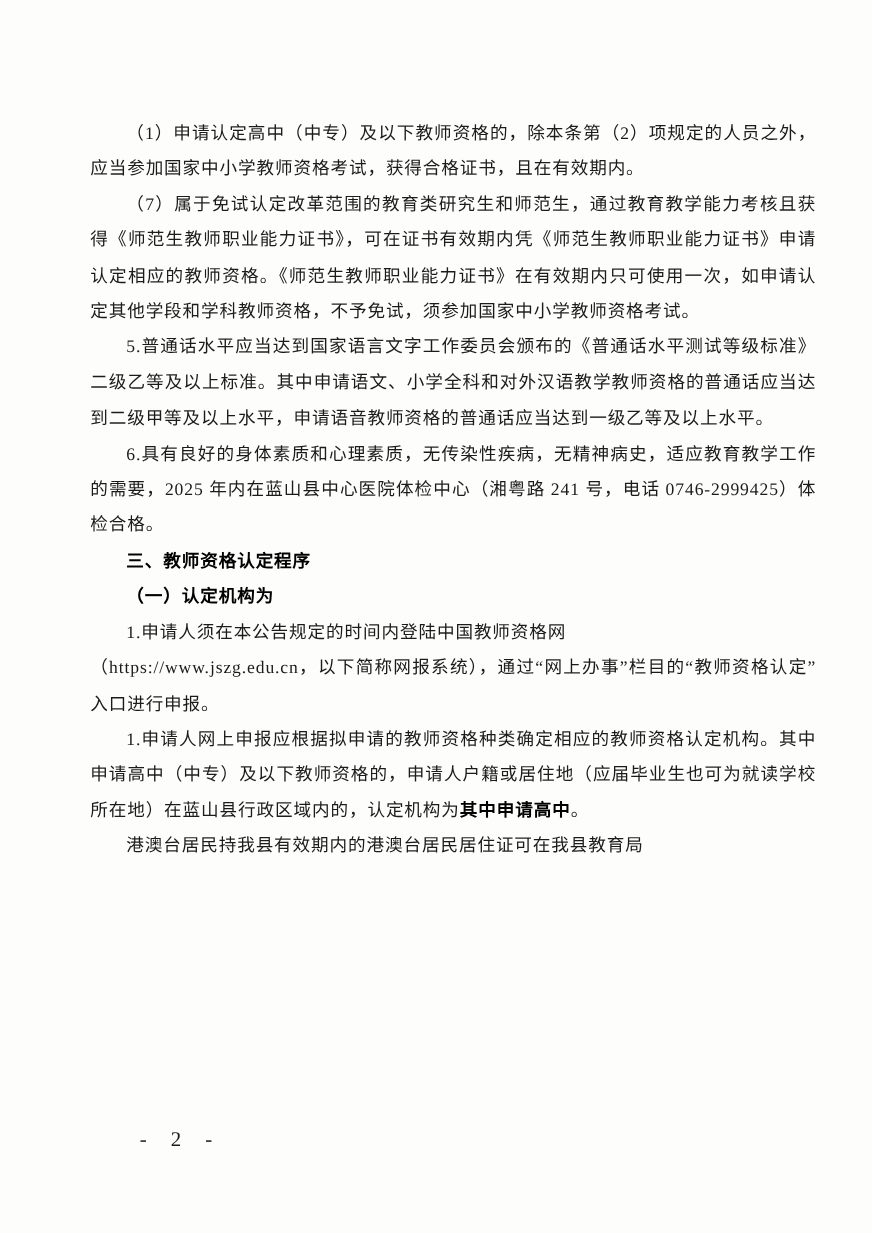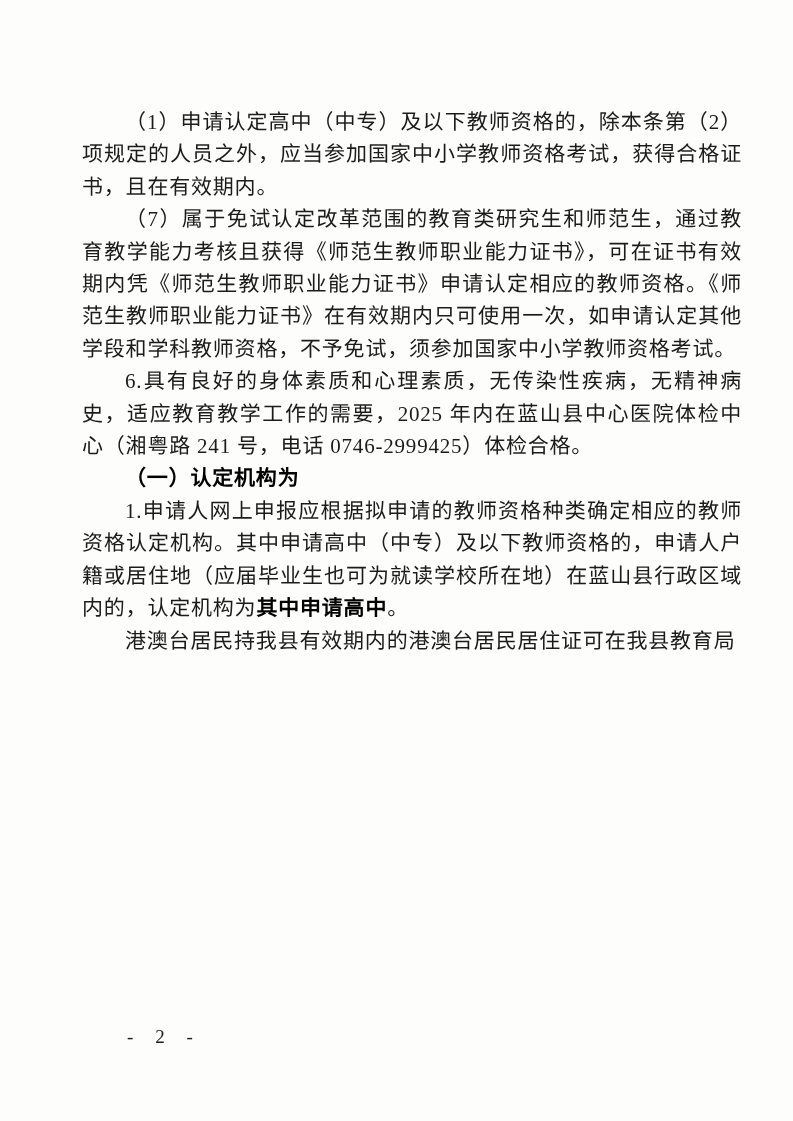--- a/index.html
+++ b/index.html
@@ -14,21 +14,21 @@
     background: #fdfdfc;
     overflow: hidden;
     font-family: "Liberation Serif", "DejaVu Serif", serif;
     color: #1b1b1b;
   }
   .content {
     position: absolute;
     left: 82px;
     top: 106px;
     width: 660px;
-    font-size: 21px;
+    font-size: 16px;
     line-height: 32.4px;
     letter-spacing: 0.8px;
     text-align: justify;
   }
   .content p {
     margin: 0;
     padding: 0;
     text-indent: 2.05em;
   }
   .heading {
@@ -60,26 +60,29 @@
 </head>
 <body>
 
 <div class="page">
   <div class="content">
 
     <p>（1）申请认定高中（中专）及以下教师资格的，除本条第（2）项规定的人员之外，应当参加国家中小学教师资格考试，获得合格证书，且在有效期内。</p>
 
     <p>（7）属于免试认定改革范围的教育类研究生和师范生，通过教育教学能力考核且获得《师范生教师职业能力证书》，可在证书有效期内凭《师范生教师职业能力证书》申请认定相应的教师资格。《师范生教师职业能力证书》在有效期内只可使用一次，如申请认定其他学段和学科教师资格，不予免试，须参加国家中小学教师资格考试。</p>
 
+    <p>5.普通话水平应当达到国家语言文字工作委员会颁布的《普通话水平测试等级标准》二级乙等及以上标准。其中申请语文、小学全科和对外汉语教学教师资格的普通话应当达到二级甲等及以上水平，申请语音教师资格的普通话应当达到一级乙等及以上水平。</p>
 
     <p>6.具有良好的身体素质和心理素质，无传染性疾病，无精神病史，适应教育教学工作的需要，2025 年内在蓝山县中心医院体检中心（湘粤路 241 号，电话 0746-2999425）体检合格。</p>
 
+    <p class="heading">三、教师资格认定程序</p>
 
     <p class="heading">（一）认定机构为</p>
 
+    <p><span>1.申请人须在本公告规定的时间内登陆中国教师资格网</span><br><span>（https://www.jszg.edu.cn，以下简称网报系统），通过“网上办事”栏目的“教师资格认定”入口进行申报。</span></p>
 
     <p><span>1.申请人网上申报应根据拟申请的教师资格种类确定相应的教师资格认定机构。其中申请高中（中专）及以下教师资格的，申请人户籍或居住地（应届毕业生也可为就读学校所在地）在蓝山县行政区域内的，认定机构为</span><span class="inline-bold">其中申请高中</span><span>。</span></p>
 
 
     <p>港澳台居民持我县有效期内的港澳台居民居住证可在我县教育局</p>
 
   </div>
 
   <div class="page-number">- 2 -</div>
 </div>

